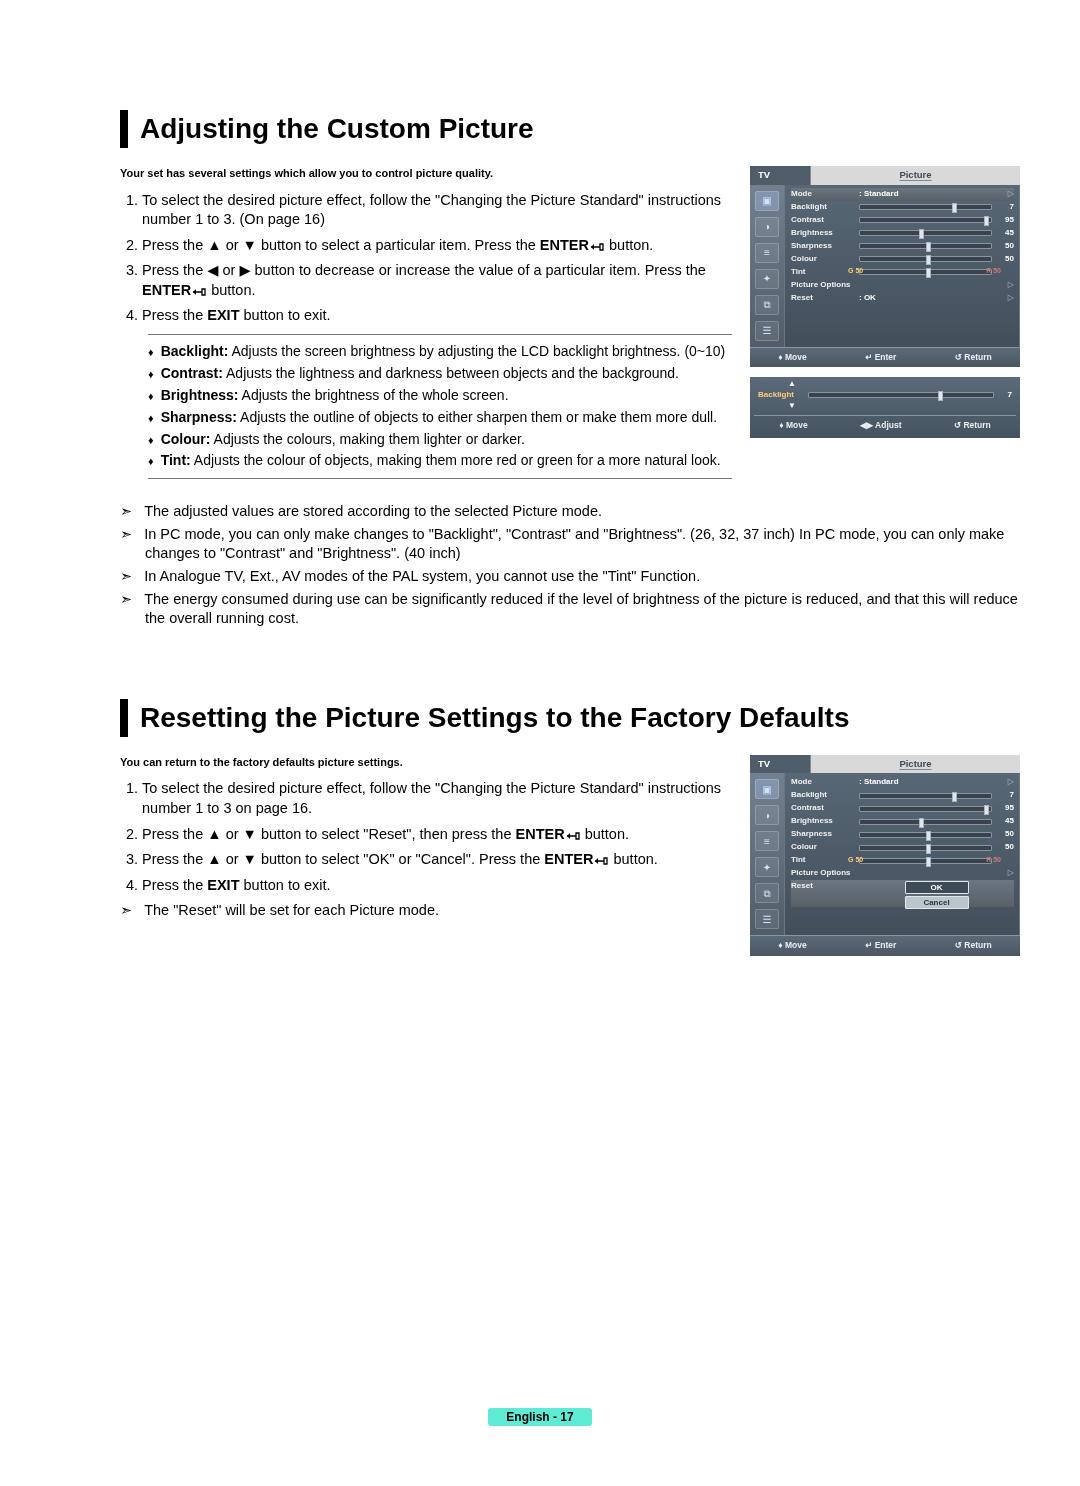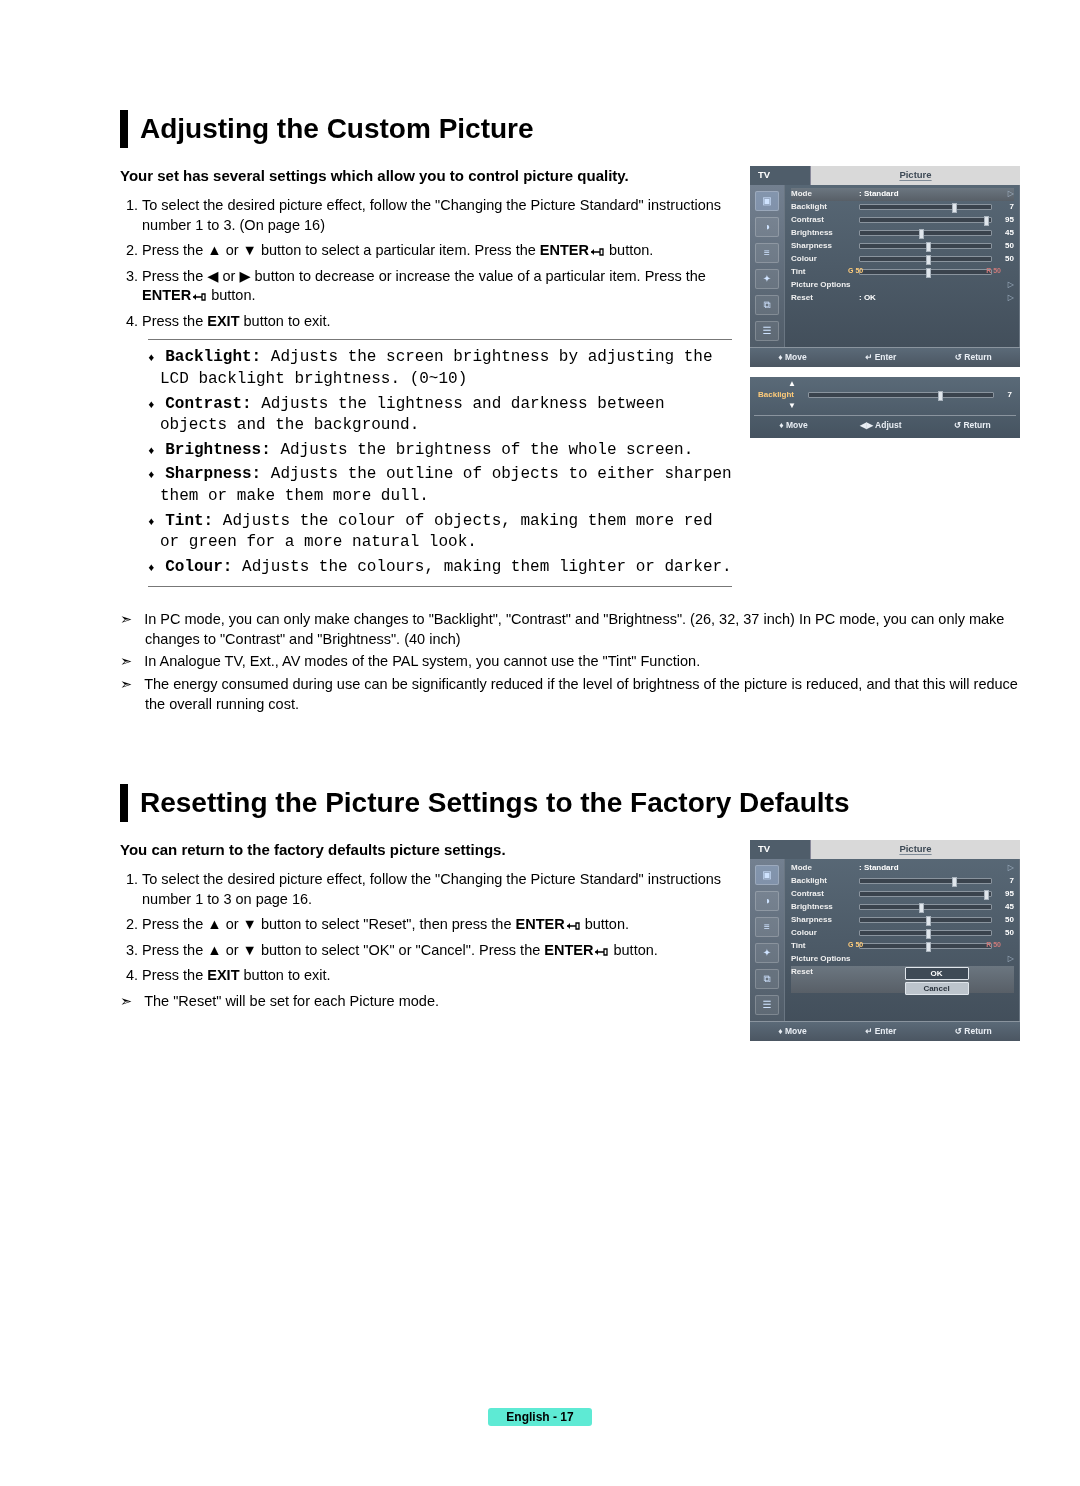--- a/index.html
+++ b/index.html
@@ -19,21 +19,21 @@
   }
   .section-title {
     border-left: 8px solid #000;
     padding-left: 12px;
     font-size: 28px;
     font-weight: bold;
     margin-bottom: 18px;
   }
   .intro {
     font-weight: bold;
-    font-size: 15px;
+    font-size: 11px;
     margin-bottom: 10px;
   }
   .two-col {
     display: flex;
     gap: 18px;
   }
   .left { flex: 1; }
   .right { width: 270px; flex-shrink: 0; }
   ol.steps {
     margin: 0 0 4px 0;
@@ -44,22 +44,21 @@
   .enter-icon svg { vertical-align: -2px; }
   .sub-rule {
     margin: 8px 0 6px 28px;
     border-top: 1px solid #777;
     height: 1px;
   }
   .bullets {
     margin: 0 0 0 28px;
     padding: 0;
     list-style: none;
-    font-size: 16px;
-    font-family: Liberation Mono, monospace;
+    font-size: 14px;
   }
   .bullets li { margin-bottom: 3px; padding-left: 12px; text-indent: -12px;}
   .bullets li::before { content: "♦ "; font-size: 11px; letter-spacing: 2px;}
   .notes {
     margin-top: 14px;
     padding: 0;
     list-style: none;
     font-size: 14.5px;
   }
   .notes li { margin-bottom: 3px; padding-left: 25px; text-indent: -25px;}
@@ -246,22 +245,22 @@
             <span>Press the </span><b>EXIT</b><span> button to exit.</span>
           </li>
         </ol>
 
         <div class="sub-rule"></div>
         <ul class="bullets">
           <li><b>Backlight:</b><span> Adjusts the screen brightness by adjusting the LCD backlight brightness. (0~10)</span></li>
           <li><b>Contrast:</b><span> Adjusts the lightness and darkness between objects and the background.</span></li>
           <li><b>Brightness:</b><span> Adjusts the brightness of the whole screen.</span></li>
           <li><b>Sharpness:</b><span> Adjusts the outline of objects to either sharpen them or make them more dull.</span></li>
+          <li><b>Colour:</b><span> Adjusts the colours, making them lighter or darker.</span></li>
           <li><b>Tint:</b><span> Adjusts the colour of objects, making them more red or green for a more natural look.</span></li>
-          <li><b>Colour:</b><span> Adjusts the colours, making them lighter or darker.</span></li>
         </ul>
         <div class="sub-rule2"></div>
       </div>
 
       <div class="right">
 
         <div class="osd">
           <div class="top">
             <div class="tv">TV</div>
             <div class="ttl">Picture</div>
@@ -359,20 +358,21 @@
           <div class="bot2">
             <span>♦ <span>Move</span></span>
             <span>◀▶ <span>Adjust</span></span>
             <span>↺ <span>Return</span></span>
           </div>
         </div>
       </div>
     </div>
 
     <ul class="notes">
+      <li>The adjusted values are stored according to the selected Picture mode.</li>
       <li>In PC mode, you can only make changes to "Backlight", "Contrast" and "Brightness". (26, 32, 37 inch) In PC mode, you can only make changes to "Contrast" and "Brightness". (40 inch)</li>
       <li>In Analogue TV, Ext., AV modes of the PAL system, you cannot use the "Tint" Function.</li>
       <li>The energy consumed during use can be significantly reduced if the level of brightness of the picture is reduced, and that this will reduce the overall running cost.</li>
     </ul>
   </div>
 
   <div class="section2">
     <div class="section-title">Resetting the Picture Settings to the Factory Defaults</div>
 
     <div class="two-col">

